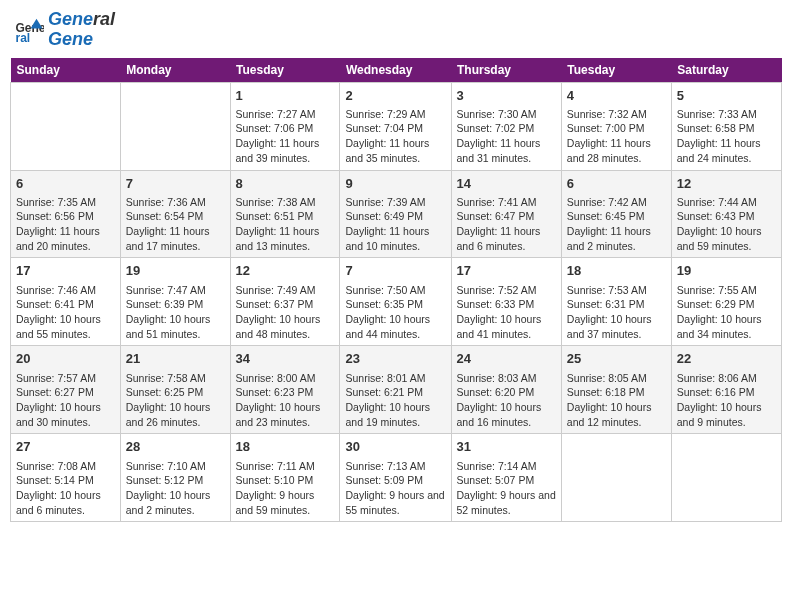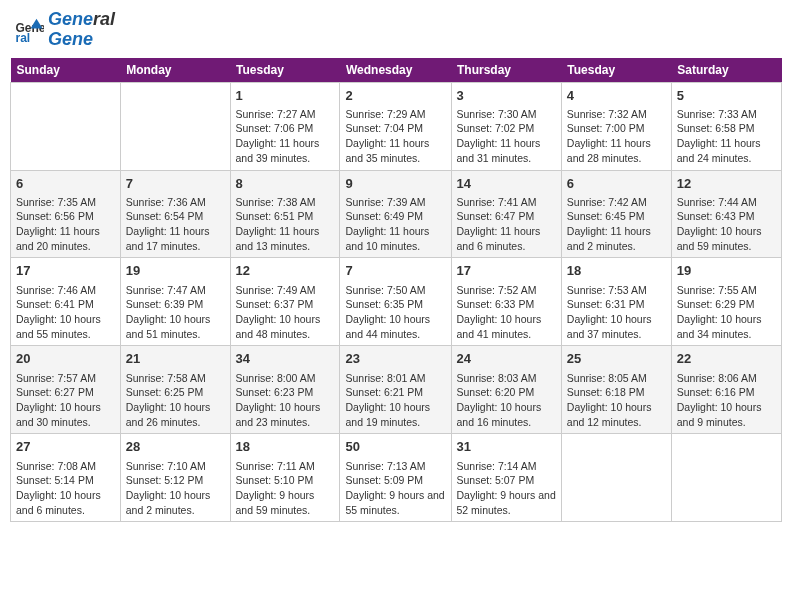--- a/index.html
+++ b/index.html
@@ -239,21 +239,21 @@
         </td>
         <td>
           <span class="day-num">28</span>
           <div class="day-info">Sunrise: 7:10 AM<br>Sunset: 5:12 PM<br>Daylight: 10 hours and 2 minutes.</div>
         </td>
         <td>
           <span class="day-num">18</span>
           <div class="day-info">Sunrise: 7:11 AM<br>Sunset: 5:10 PM<br>Daylight: 9 hours and 59 minutes.</div>
         </td>
         <td>
-          <span class="day-num">50</span>
+          <span class="day-num">30</span>
           <div class="day-info">Sunrise: 7:13 AM<br>Sunset: 5:09 PM<br>Daylight: 9 hours and 55 minutes.</div>
         </td>
         <td>
           <span class="day-num">31</span>
           <div class="day-info">Sunrise: 7:14 AM<br>Sunset: 5:07 PM<br>Daylight: 9 hours and 52 minutes.</div>
         </td>
         <td class="empty"></td>
         <td class="empty"></td>
       </tr>
     </tbody>

